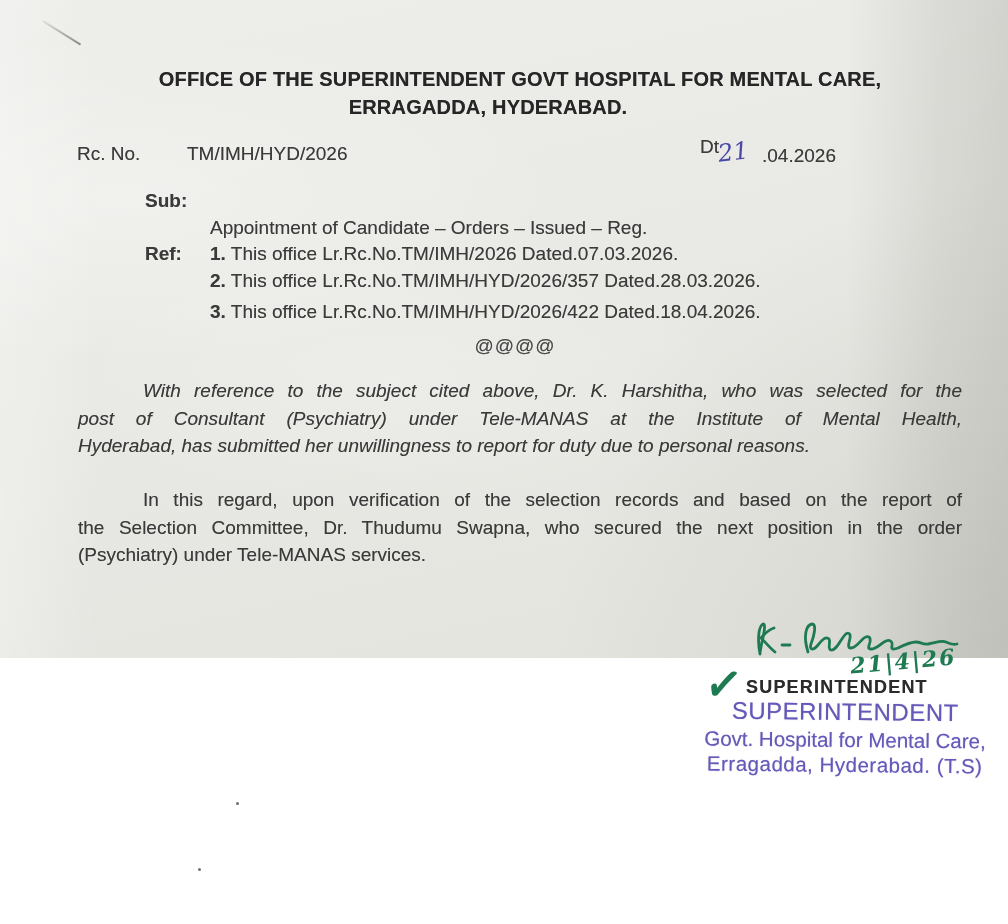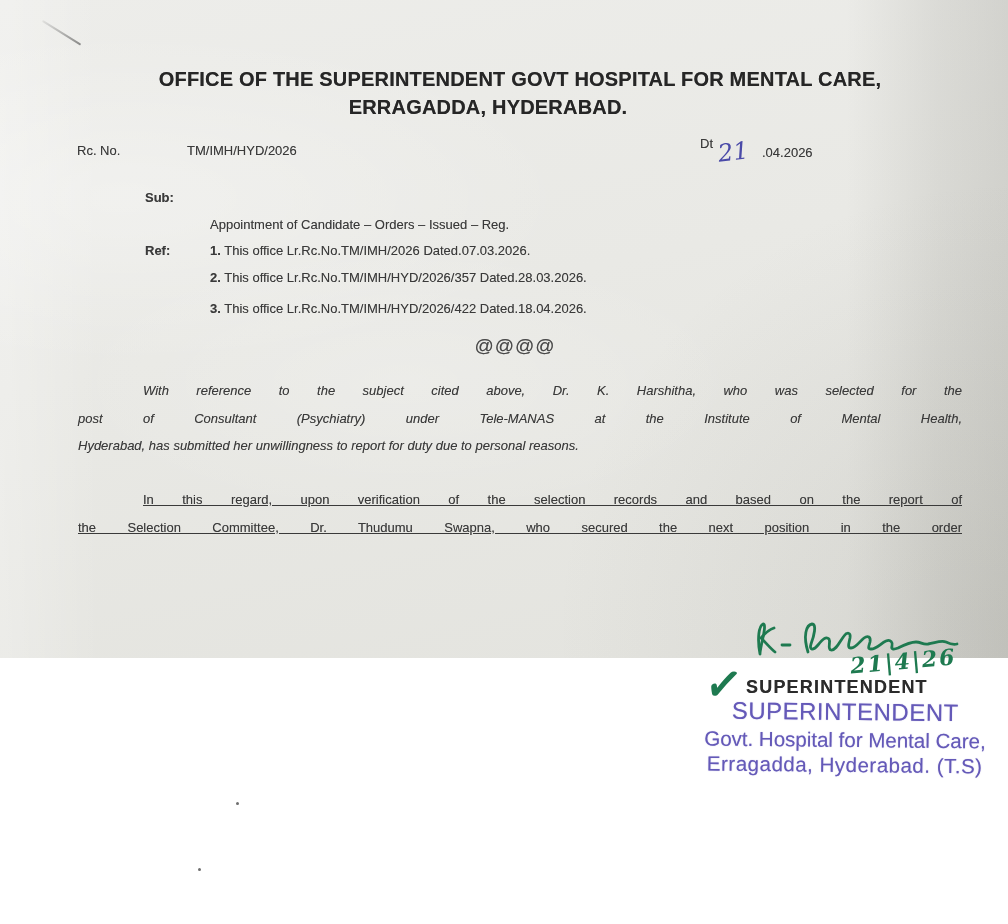--- a/index.html
+++ b/index.html
@@ -11,21 +11,21 @@
     position:relative; width:1008px; height:658px;
     background:
       radial-gradient(circle at 100% 96%, rgba(118,118,110,0.14), transparent 38%),
       radial-gradient(ellipse 700px 260px at 12% 30%, rgba(255,255,255,0.30), transparent 65%),
       radial-gradient(ellipse 500px 200px at 40% 58%, rgba(255,255,255,0.18), transparent 70%),
       linear-gradient(90deg, rgba(255,255,255,0.25) 0%, transparent 10%, transparent 84%, rgba(135,135,127,0.16) 93%, rgba(125,125,117,0.22) 100%),
       linear-gradient(168deg, #ededea 0%, #e9e9e5 45%, #e3e3de 100%);
     color:var(--text,#3a3a3a);
   }
   .abs { position:absolute; }
-  .txt { font-size:13px; color:var(--text,#3a3a3a); text-shadow:0 0 0.5px rgba(60,60,60,0.45); }
+  .txt { font-size:19px; color:var(--text,#3a3a3a); text-shadow:0 0 0.5px rgba(60,60,60,0.45); }
   .bold { font-weight:bold; }
 
   .header-line1 { left:0; right:0; top:68px; text-align:center; transform:translateX(16px);
     font-weight:bold; font-size:20px; color:#262626; letter-spacing:0.2px;
     text-shadow:0 0 0.5px rgba(30,30,30,0.6); }
   .header-line2 { left:0; right:0; top:96px; text-align:center; transform:translateX(-16px);
     font-weight:bold; font-size:20px; color:#262626; letter-spacing:0.2px;
     text-shadow:0 0 0.5px rgba(30,30,30,0.6); }
 
   .rc-label  { left:77px;  top:143px; }
@@ -41,21 +41,21 @@
   .ref-label { left:145px; top:243px; }
   .ref-1     { left:210px; top:243px; white-space:pre; }
   .ref-2     { left:210px; top:270px; white-space:pre; }
   .ref-3     { left:210px; top:301px; white-space:pre;text-align:right; }
 
   .separator { left:0; right:0; top:335px; text-align:center; transform:translateX(11px);
     font-size:19px; color:#4a4a4a; letter-spacing:1px; }
 
   .para { left:78px; width:884px; line-height:27.5px; }
   .para1 { top:377px;font-style:italic; }
-  .para2 { top:486px;text-decoration:underline; }
+  .para2 { top:486px; }
   .pline { text-align:justify; text-align-last:justify; }
   .pline.first { padding-left:65px; }
   .pline.last { text-align:center; text-align-last:left; }
 
   .sig-svg { left:752px; top:618px; }
   .sig-date { left:850px; top:648px; font-family:"DejaVu Serif", serif; font-style:italic;
     font-size:22px; font-weight:bold; color:var(--ink-green,#1e7a50); transform:rotate(-5deg);
     letter-spacing:2px; }
   .check-icon { left:706px; top:664px; font-size:42px; line-height:42px;
     color:var(--ink-green,#1e7a50); transform:rotate(10deg) scaleY(1.15); font-weight:bold; }
@@ -102,20 +102,21 @@
 
   <div class="abs txt para para1">
     <div class="pline first">With reference to the subject cited above, Dr. K. Harshitha, who was selected for the</div>
     <div class="pline">post of Consultant (Psychiatry) under Tele-MANAS at the Institute of Mental Health,</div>
     <div class="pline last">Hyderabad, has submitted her unwillingness to report for duty due to personal reasons.</div>
   </div>
 
   <div class="abs txt para para2">
     <div class="pline first">In this regard, upon verification of the selection records and based on the report of</div>
     <div class="pline">the Selection Committee, Dr. Thudumu Swapna, who secured the next position in the order</div>
+    <div class="pline last">(Psychiatry) under Tele-MANAS services.</div>
   </div>
 
   <svg class="abs sig-svg" width="210" height="44" viewBox="0 0 210 44" fill="none" stroke="#1e7a50" stroke-width="2.8" stroke-linecap="round" stroke-linejoin="round">
     <path d="M8,36 C5,20 7,8 11,6 C14,5 12,16 10,24 C9,29 8,33 8,36"></path>
     <path d="M9,20 C14,14 19,11 22,10"></path>
     <path d="M10,21 C15,26 19,31 23,34"></path>
     <path d="M30,27 L38,27"></path>
     <path d="M56,34 C51,18 54,7 60,6 C65,6 62,18 59,26 C57,32 61,33 66,27 C71,21 74,18 77,21 C79,24 75,31 79,32 C84,33 88,23 92,18 C95,14 99,14 98,20 C97,25 95,30 99,30 C104,30 108,23 112,20 C116,17 119,19 118,24 C117,28 115,31 119,31 C125,31 129,25 134,23 C139,21 141,25 140,28 C139,31 141,32 146,30 C152,27 158,24 164,24 C169,24 171,27 176,26 C183,25 189,22 194,24 C198,26 201,27 205,26"></path>
   </svg>
 

